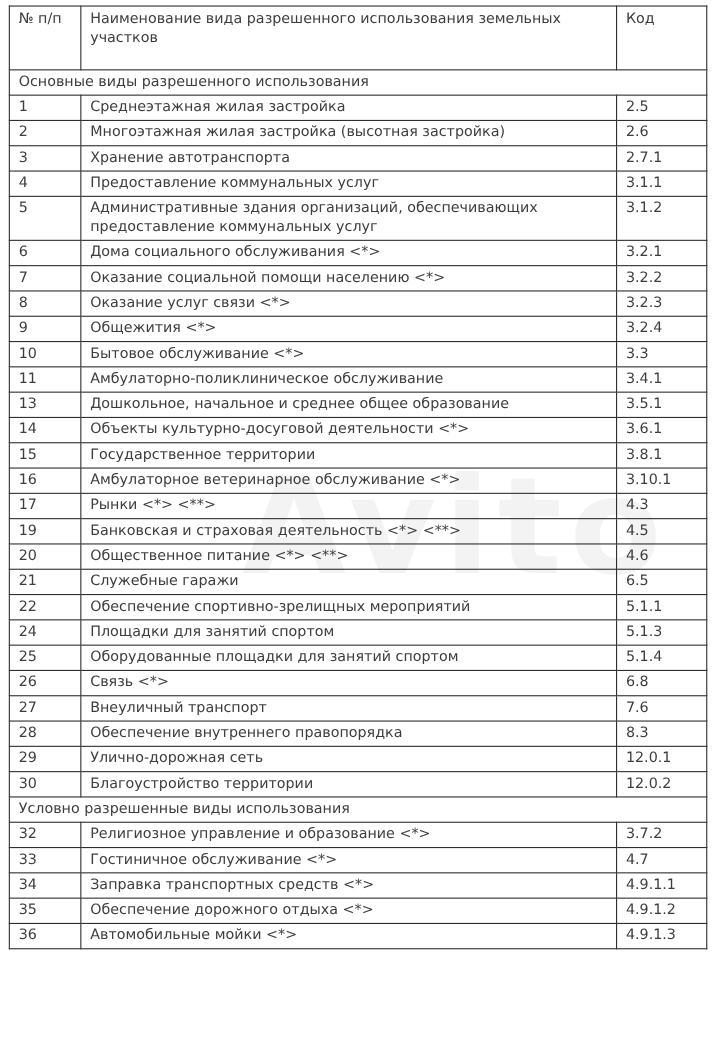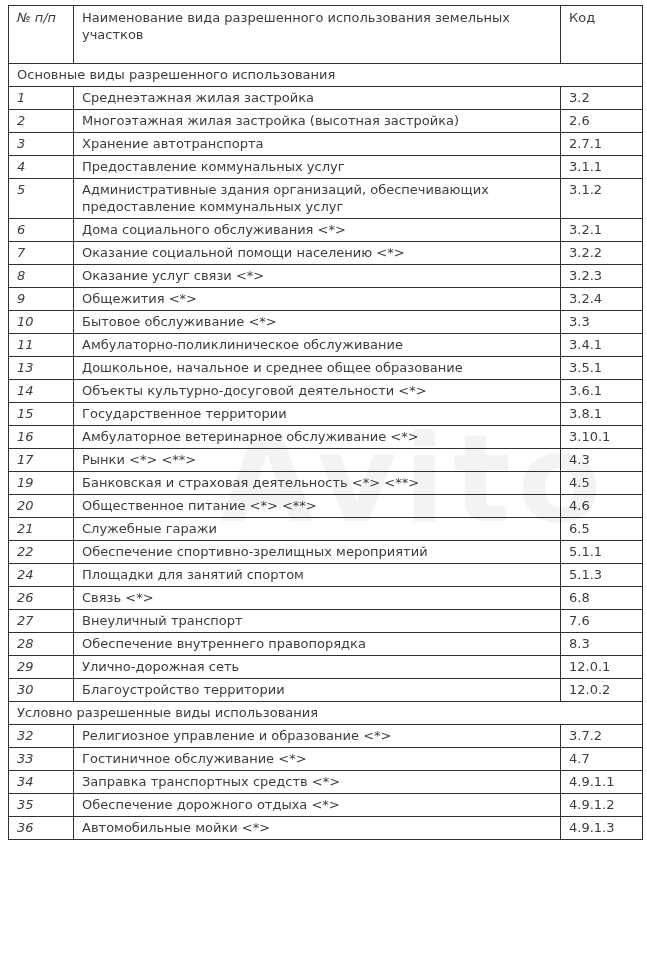--- a/index.html
+++ b/index.html
@@ -58,21 +58,20 @@
   }
   table.land-use th {
     padding-top: 3px;
     padding-bottom: 20px;
   }
   th.h-name, td.c-name {
     text-align: justify;
   }
   td.c-num, th.h-num {
     padding-left: 6px;
-    font-style: italic;
   }
   td.section {
     text-align: center;
     font-weight: bold;
     color: #1f1f1f;
     font-size: 14px;
     line-height: 18px;
     padding-top: 4px;
     padding-bottom: 13px;
   }
@@ -97,21 +96,21 @@
         <th class="h-code">Код</th>
       </tr>
     </thead>
     <tbody>
         <tr>
           <td colspan="3" class="section">Основные виды разрешенного использования</td>
         </tr>
         <tr>
           <td class="c-num">1</td>
           <td class="c-name">Среднеэтажная жилая застройка</td>
-          <td class="c-code">3.2</td>
+          <td class="c-code">2.5</td>
         </tr>
         <tr>
           <td class="c-num">2</td>
           <td class="c-name">Многоэтажная жилая застройка (высотная застройка)</td>
           <td class="c-code">2.6</td>
         </tr>
         <tr>
           <td class="c-num">3</td>
           <td class="c-name">Хранение автотранспорта</td>
           <td class="c-code">2.7.1</td>
@@ -200,20 +199,25 @@
           <td class="c-num">22</td>
           <td class="c-name">Обеспечение спортивно-зрелищных мероприятий</td>
           <td class="c-code">5.1.1</td>
         </tr>
         <tr>
           <td class="c-num">24</td>
           <td class="c-name">Площадки для занятий спортом</td>
           <td class="c-code">5.1.3</td>
         </tr>
         <tr>
+          <td class="c-num">25</td>
+          <td class="c-name">Оборудованные площадки для занятий спортом</td>
+          <td class="c-code">5.1.4</td>
+        </tr>
+        <tr>
           <td class="c-num">26</td>
           <td class="c-name">Связь &lt;*&gt;</td>
           <td class="c-code">6.8</td>
         </tr>
         <tr>
           <td class="c-num">27</td>
           <td class="c-name">Внеуличный транспорт</td>
           <td class="c-code">7.6</td>
         </tr>
         <tr>

